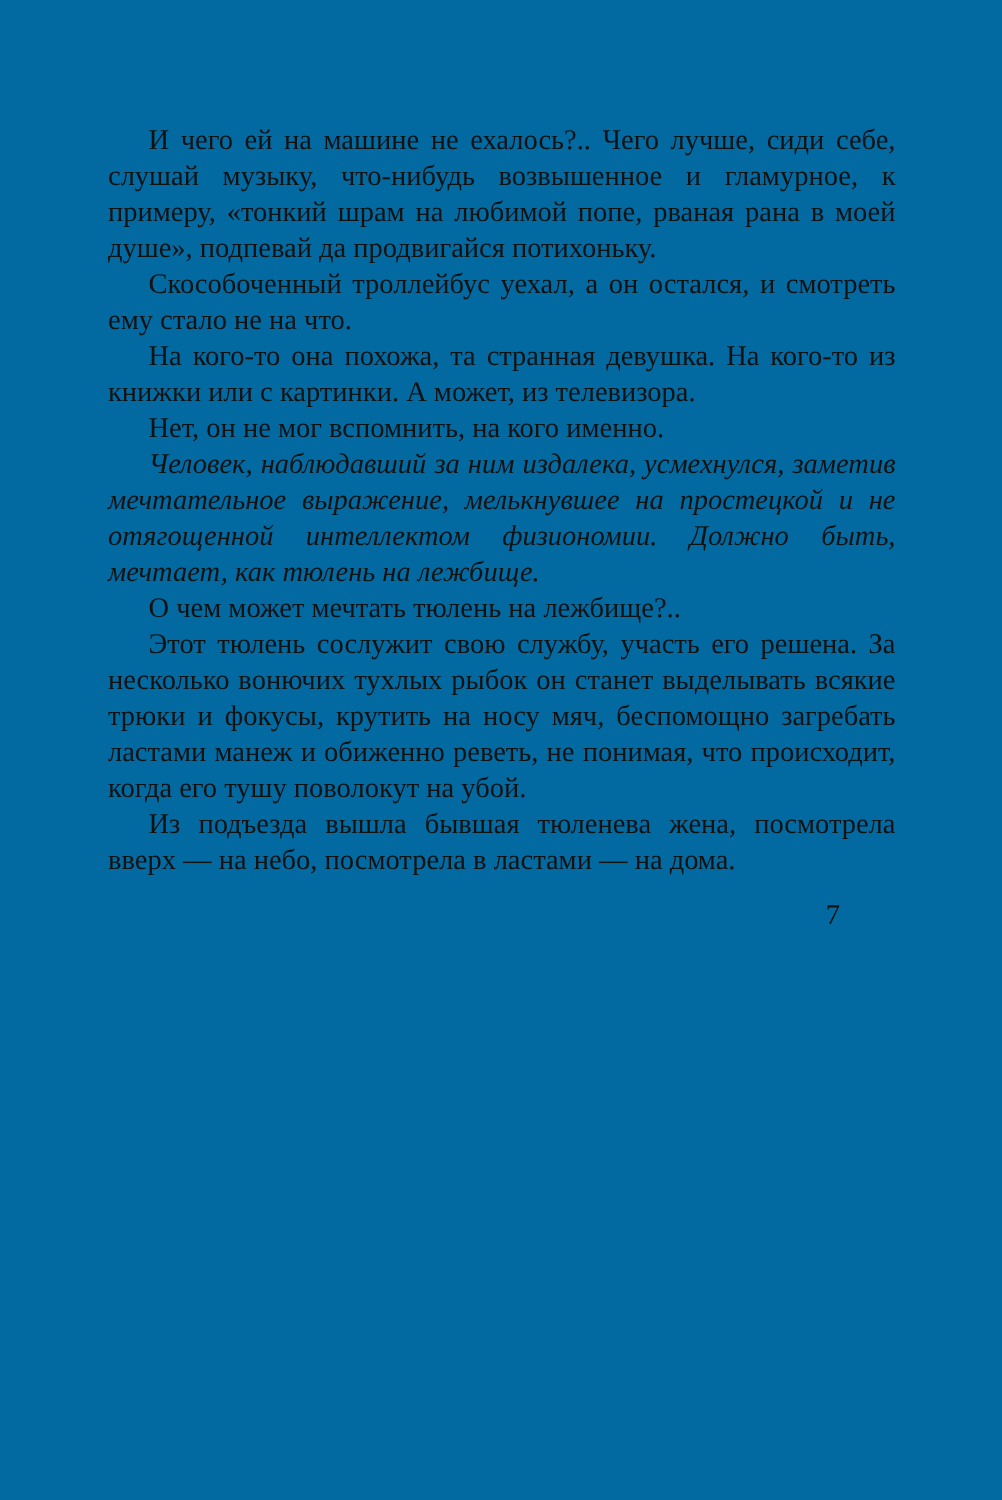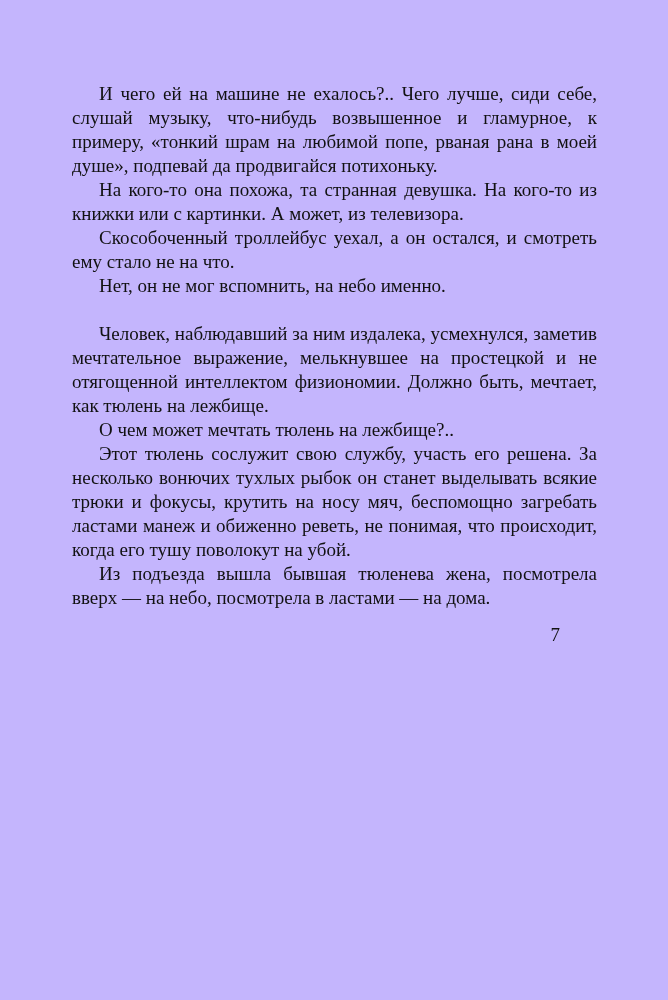--- a/index.html
+++ b/index.html
@@ -5,52 +5,52 @@
   html, body {
     margin: 0;
     padding: 0;
     background: #ffffff;
   }
   .book-page {
     position: relative;
     width: 668px;
     height: 1000px;
     box-sizing: border-box;
-    background: #c4b5fd;
+    background: #0369a1;
     padding: 82px 71px 0 72px;
     overflow: hidden;
     font-family: "Liberation Serif", "DejaVu Serif", serif;
     font-size: 19px;
     line-height: 24px;
     color: #121212;
   }
   .book-page p {
     margin: 0;
     text-indent: 27px;
     text-align: justify;
     hyphens: auto;
     -webkit-hyphens: auto;
   }
   .book-page p.section-start {
-    margin-top: 24px;
+    font-style: italic;
   }
   .folio {
     margin-top: 13px;
     text-align: right;
     padding-right: 37px;
     font-size: 19px;
     color: #121212;
   }
 </style>
 </head>
 <body>
 
 <div class="book-page">
   <p>И чего ей на машине не ехалось?.. Чего лучше, сиди себе, слушай музыку, что-нибудь возвышенное и гламурное, к примеру, «тонкий шрам на любимой попе, рваная рана в моей душе», подпевай да продвигайся потихоньку.</p>
+  <p>Скособоченный троллейбус уехал, а он остался, и смотреть ему стало не на что.</p>
   <p>На кого-то она похожа, та странная девушка. На кого-то из книжки или с картинки. А может, из телевизора.</p>
-  <p>Скособоченный троллейбус уехал, а он остался, и смотреть ему стало не на что.</p>
-  <p>Нет, он не мог вспомнить, на небо именно.</p>
+  <p>Нет, он не мог вспомнить, на кого именно.</p>
   <p class="section-start">Человек, наблюдавший за ним издалека, усмехнулся, заметив мечтательное выражение, мелькнувшее на простецкой и не отягощенной интеллектом физиономии. Должно быть, мечтает, как тюлень на лежбище.</p>
   <p>О чем может мечтать тюлень на лежбище?..</p>
   <p>Этот тюлень сослужит свою службу, участь его решена. За несколько вонючих тухлых рыбок он станет выделывать всякие трюки и фокусы, крутить на носу мяч, беспомощно загребать ластами манеж и обиженно реветь, не понимая, что происходит, когда его тушу поволокут на убой.</p>
   <p>Из подъезда вышла бывшая тюленева жена, посмотрела вверх — на небо, посмотрела в ластами — на дома.</p>
   <div class="folio">7</div>
 </div>
 
 </body></html>

